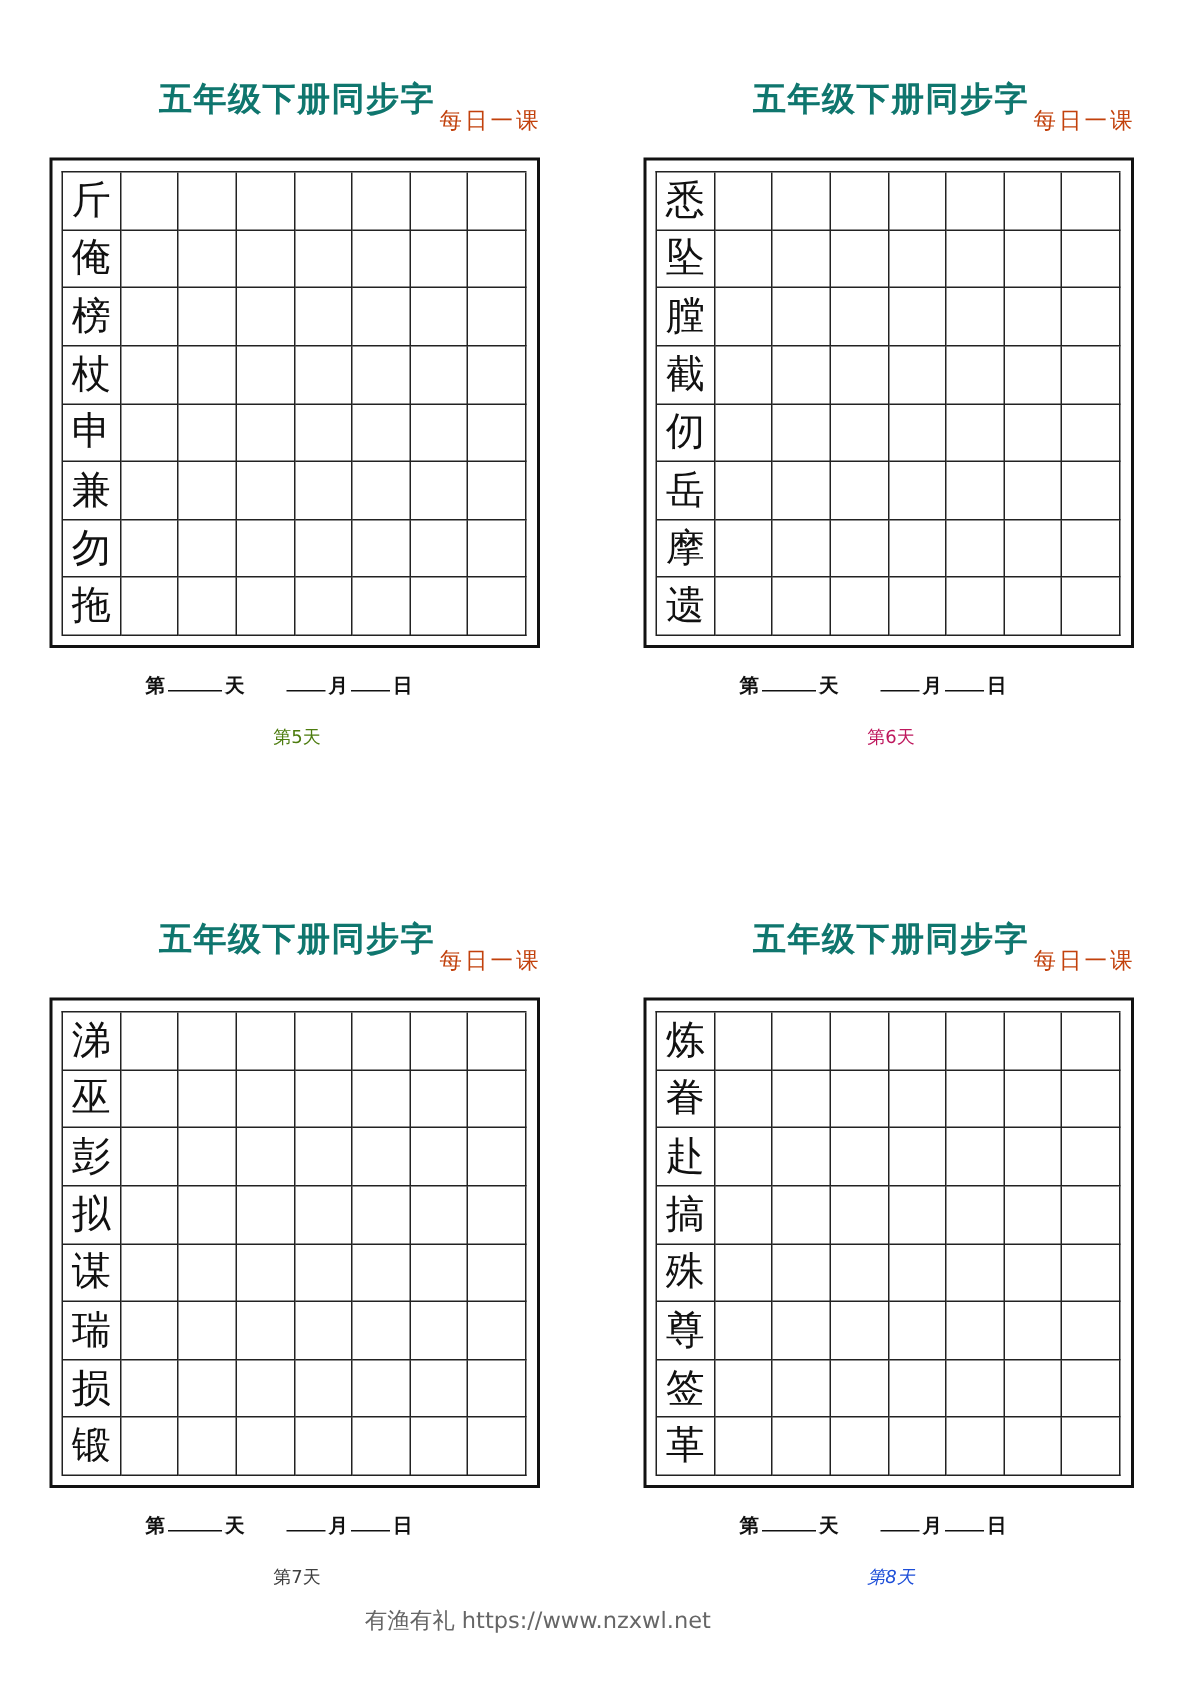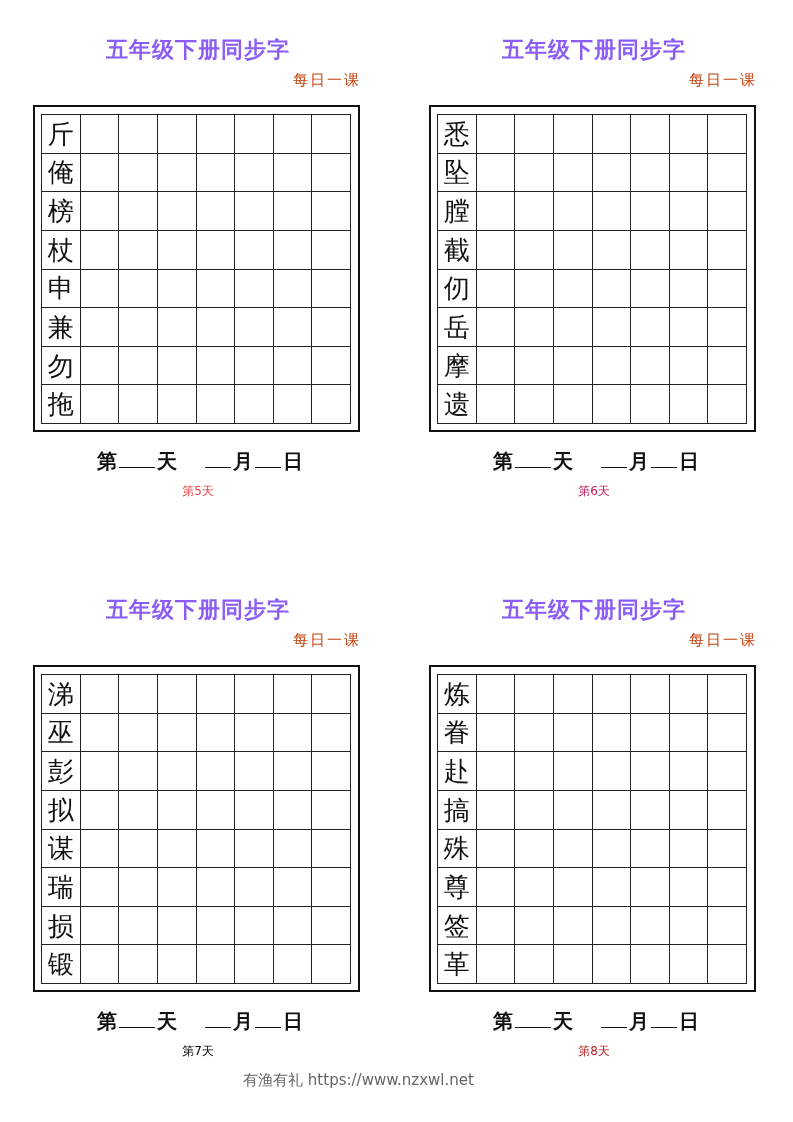--- a/index.html
+++ b/index.html
@@ -1,32 +1,32 @@
 <!DOCTYPE html>
 <html><head>
 <meta charset="utf-8">
 <style>
   html, body { margin: 0; padding: 0; background: #ffffff; }
   body { width: 793px; height: 1122px; position: relative; overflow: hidden;
          font-family: "DejaVu Serif", "Liberation Serif", serif; color: #111; }
   .sheet { position: absolute; width: 330px; }
-  .title { position: absolute; top: 0; left: 0; width: 330px; text-align: center;
-           font-size: 22px; font-weight: bold; letter-spacing: 1px; color: #8b5cf6;
+  .title { position: absolute; top: 16px; left: 0; width: 330px; text-align: center;
+           font-size: 22px; font-weight: bold; letter-spacing: 1px; color: #0f766e;
            font-family: "DejaVu Serif", serif; }
   .subtitle { position: absolute; top: 36px; right: 2px; font-size: 15px; letter-spacing: 2px; color: #c2410c;
               font-family: "DejaVu Serif", serif; }
   .frame { position: absolute; top: 70px; left: 0; width: 323px; height: 323px;
            border: 2.5px solid #111; box-sizing: content-box; }
   .grid { position: absolute; top: 7px; left: 6px; width: 309px; height: 309px;
           display: grid; grid-template-columns: repeat(8, 1fr); grid-template-rows: repeat(8, 1fr);
           border-top: 1.5px solid #222; border-left: 1.5px solid #222; }
   .cell { border-right: 1.5px solid #222; border-bottom: 1.5px solid #222; box-sizing: border-box;
           display: flex; align-items: center; justify-content: center; font-size: 26px; color: #111;
           font-family: "DejaVu Serif", serif; line-height: 1; }
-  .dateline { position: absolute; top: 413px; left: 64px; font-size: 20px; font-weight: bold;
+  .dateline { position: absolute; top: 413px; left: 64px; font-size: 13px; font-weight: bold;
               white-space: nowrap; font-family: "DejaVu Serif", serif; }
   .dateline .blank { display: inline-block; width: 36px; border-bottom: 1.5px solid #111; margin: 0 2px; height: 12px; }
   .dateline .blank.short { width: 26px; }
   .dateline .gap { display: inline-block; width: 26px; }
   .daylabel { position: absolute; top: 448px; left: 0; width: 330px; text-align: center;
               font-size: 12px; font-family: "DejaVu Sans", sans-serif; }
   .footer { position: absolute; top: 1071px; left: 0; width: 717px; text-align: center;
             font-size: 15px; color: #666; font-family: "DejaVu Sans", sans-serif; }
 </style>
 </head>
@@ -100,21 +100,21 @@
           <div class="cell"></div>
           <div class="cell"></div>
           <div class="cell"></div>
           <div class="cell"></div>
           <div class="cell"></div>
         </div>
     </div>
     <div class="dateline">
       <span>第</span><span class="blank"></span><span>天</span><span class="gap"></span><span class="blank short"></span><span>月</span><span class="blank short"></span><span>日</span>
     </div>
-    <div class="daylabel" style="color: #ef4444;">第5天</div>
+    <div class="daylabel" style="color: #4d7c0f;">第5天</div>
   </div>
     <div class="sheet" style="left: 429px; top: 35px;">
     <div class="title">五年级下册同步字</div>
     <div class="subtitle">每日一课</div>
     <div class="frame">
       <div class="grid">
           <div class="cell">悉</div>
           <div class="cell"></div>
           <div class="cell"></div>
           <div class="cell"></div>
@@ -252,21 +252,21 @@
           <div class="cell"></div>
           <div class="cell"></div>
           <div class="cell"></div>
           <div class="cell"></div>
           <div class="cell"></div>
         </div>
     </div>
     <div class="dateline">
       <span>第</span><span class="blank"></span><span>天</span><span class="gap"></span><span class="blank short"></span><span>月</span><span class="blank short"></span><span>日</span>
     </div>
-    <div class="daylabel" style="color: #000000;">第7天</div>
+    <div class="daylabel" style="color: #404040;">第7天</div>
   </div>
     <div class="sheet" style="left: 429px; top: 595px;">
     <div class="title">五年级下册同步字</div>
     <div class="subtitle">每日一课</div>
     <div class="frame">
       <div class="grid">
           <div class="cell">炼</div>
           <div class="cell"></div>
           <div class="cell"></div>
           <div class="cell"></div>
@@ -328,17 +328,17 @@
           <div class="cell"></div>
           <div class="cell"></div>
           <div class="cell"></div>
           <div class="cell"></div>
           <div class="cell"></div>
         </div>
     </div>
     <div class="dateline">
       <span>第</span><span class="blank"></span><span>天</span><span class="gap"></span><span class="blank short"></span><span>月</span><span class="blank short"></span><span>日</span>
     </div>
-    <div class="daylabel" style="color: #b91c1c;">第8天</div>
+    <div class="daylabel" style="color: #1d4ed8; font-style: italic;">第8天</div>
   </div>
   </div>
 
 <div class="footer">有渔有礼 https://www.nzxwl.net</div>
 
 </body></html>

